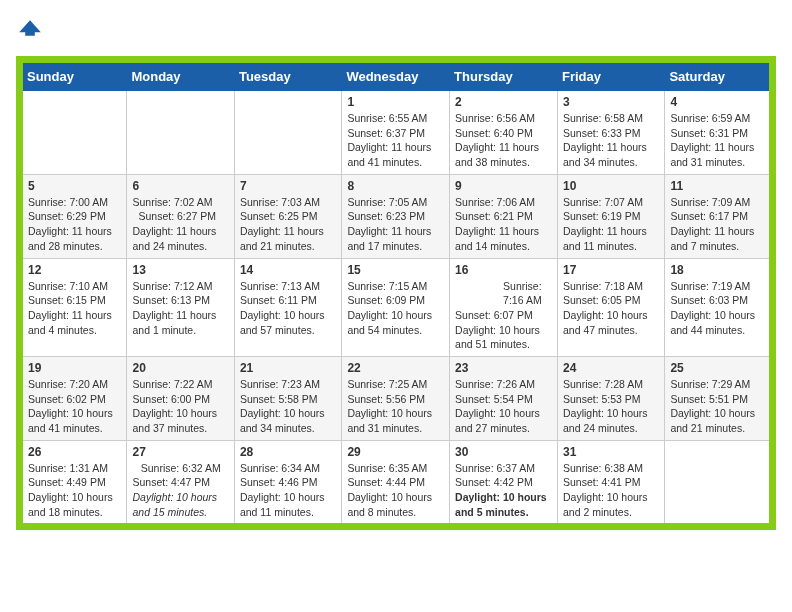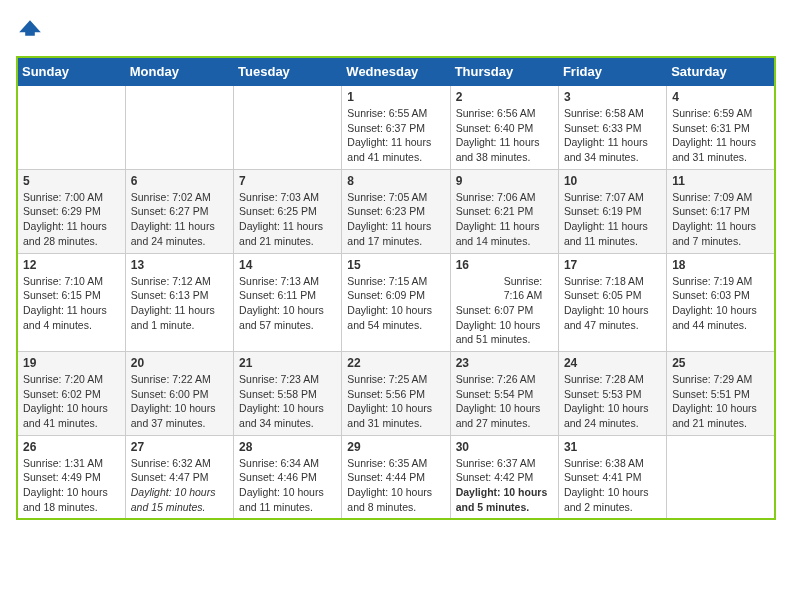--- a/index.html
+++ b/index.html
@@ -40,21 +40,21 @@
       font-weight: normal;
       color: #333;
     }
     .subtitle {
       font-size: 14px;
       color: #555;
     }
     .calendar {
       width: 100%;
       border-collapse: collapse;
-      border: 2px solid #84cc16;
+      border: 7px solid #84cc16;
     }
     .calendar th {
       background: #1a5fa8;
       color: #fff;
       font-size: 13px;
       font-weight: bold;
       padding: 6px 4px;
       text-align: left;
       border: 1px solid #1a5fa8;
     }
@@ -147,21 +147,21 @@
       <tr>
         <td>
           <span class="day-num">5</span>
           <span style="display: block; line-height: 1.4;">Sunrise: 7:00 AM</span>
           <span style="display: block; line-height: 1.4;">Sunset: 6:29 PM</span>
           <span style="display: block; line-height: 1.4;">Daylight: 11 hours and 28 minutes.</span>
         </td>
         <td>
           <span class="day-num">6</span>
           <span style="display: block; line-height: 1.4;">Sunrise: 7:02 AM</span>
-          <span style="display: block; line-height: 1.4;">Sunset: 6:27 PM</span>
+          <span style="display: block; line-height: 1.4; margin-left: 6px;">Sunset: 6:27 PM</span>
           <span style="display: block; line-height: 1.4;">Daylight: 11 hours and 24 minutes.</span>
         </td>
         <td>
           <span class="day-num">7</span>
           <span style="display: block; line-height: 1.4;">Sunrise: 7:03 AM</span>
           <span style="display: block; line-height: 1.4;">Sunset: 6:25 PM</span>
           <span style="display: block; line-height: 1.4;">Daylight: 11 hours and 21 minutes.</span>
         </td>
         <td>
           <span class="day-num">8</span>
@@ -278,21 +278,21 @@
       </tr>
       <tr>
         <td>
           <span class="day-num">26</span>
           <span style="display: block; line-height: 1.4;">Sunrise: 1:31 AM</span>
           <span style="display: block; line-height: 1.4;">Sunset: 4:49 PM</span>
           <span style="display: block; line-height: 1.4;">Daylight: 10 hours and 18 minutes.</span>
         </td>
         <td>
           <span class="day-num">27</span>
-          <span style="display: block; line-height: 1.4;">Sunrise: 6:32 AM</span>
+          <span style="display: block; line-height: 1.4; text-align: center;">Sunrise: 6:32 AM</span>
           <span style="display: block; line-height: 1.4;">Sunset: 4:47 PM</span>
           <span style="display: block; line-height: 1.4; font-style: italic;">Daylight: 10 hours and 15 minutes.</span>
         </td>
         <td>
           <span class="day-num">28</span>
           <span style="display: block; line-height: 1.4;">Sunrise: 6:34 AM</span>
           <span style="display: block; line-height: 1.4;">Sunset: 4:46 PM</span>
           <span style="display: block; line-height: 1.4;">Daylight: 10 hours and 11 minutes.</span>
         </td>
         <td>

